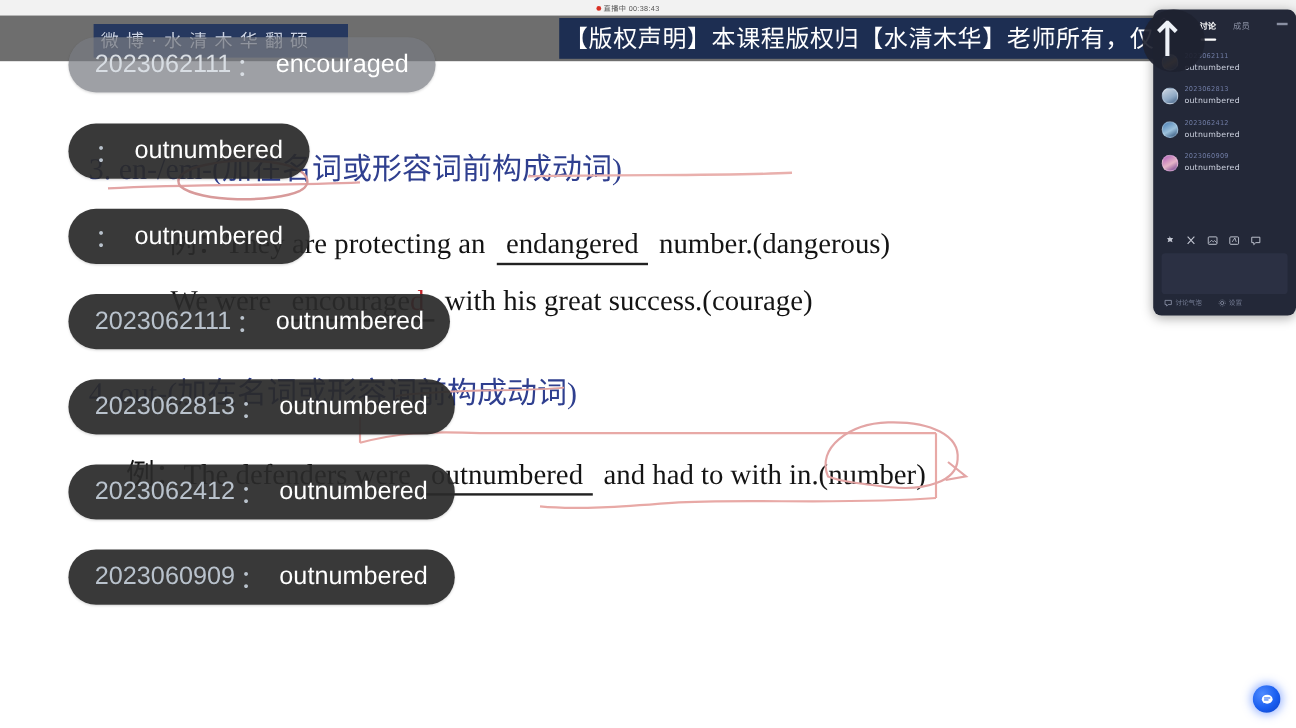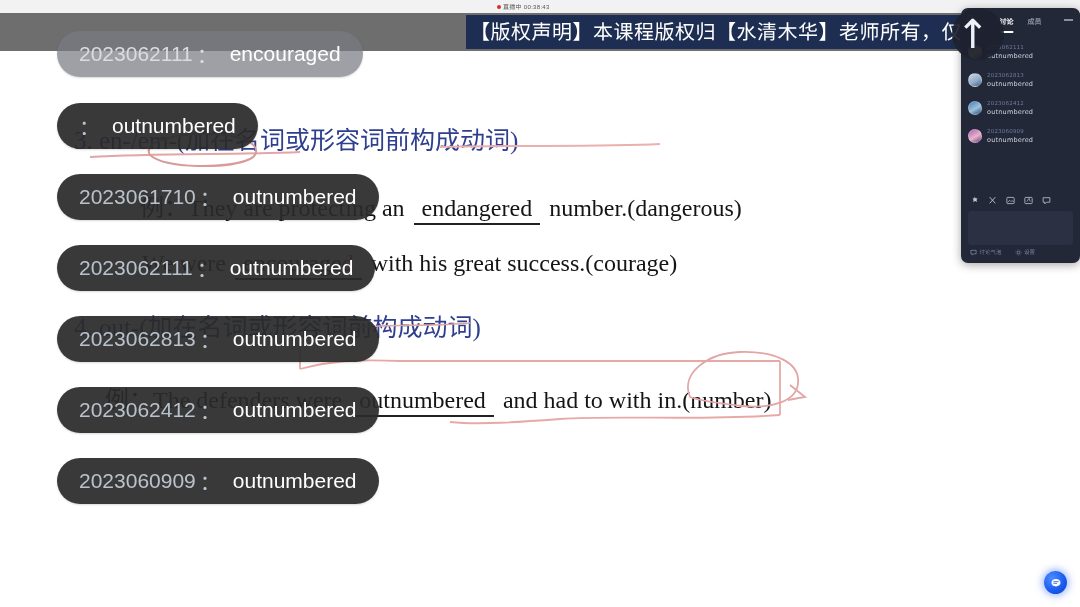--- a/index.html
+++ b/index.html
@@ -54,21 +54,21 @@
     position:absolute;color:#141414;
     font-family:"Liberation Serif","DejaVu Serif",serif;
     white-space:nowrap;
   }
   .heading{
     font-size:25px;color:#2f3f8f;
   }
   .example{font-size:24px;color:#141414;}
   .blank{
     display:inline-block;border-bottom:2px solid #222;
-    padding:0 8px 1px 8px;margin:12px 3px;
+    padding:0 8px 1px 8px;margin:0 3px;
   }
   .red-letter{color:#c1272d;}
 
   
   .ink{position:absolute;pointer-events:none;}
 
   
   .bubble{
     position:absolute;
     background:rgba(42,42,42,.93);
@@ -93,21 +93,21 @@
     position:absolute;left:961px;top:8px;width:119px;height:255px;
     background:#232838;border-radius:7px;
     box-shadow:0 2px 10px rgba(0,0,0,.35);
     overflow:hidden;
     font-family:"DejaVu Sans","Liberation Sans",sans-serif;
   }
   .chat-head{
     position:relative;height:26px;
     display:flex;align-items:center;justify-content:center;gap:14px;
   }
-  .chat-tab{font-size:7px;color:#8a90a3;position:relative;cursor:pointer;font-weight:bold;}
+  .chat-tab{font-size:7px;color:#8a90a3;position:relative;cursor:pointer;}
   .chat-tab.active{color:#ffffff;font-weight:700;font-family:Liberation Mono, monospace;}
   .chat-tab.active::after{
     content:"";position:absolute;left:50%;transform:translateX(-50%);
     bottom:-7px;width:13px;height:2px;background:#ffffff;border-radius:1px;
   }
   .chat-minimize{
     position:absolute;right:7px;top:11px;width:9px;height:1.5px;background:#8a90a3;
   }
   .chat-home{
     position:absolute;left:5px;top:6px;width:8px;height:8px;opacity:.55;
@@ -176,20 +176,21 @@
 <div class="stage">
 
   <div class="tiny-bar"></div>
   <div class="tiny-timer">
     <span class="dot"></span><span>直播中 00:38:43</span>
   </div>
 
   <div class="gray-bar"></div>
   <div class="copyright-banner">【版权声明】本课程版权归【水清木华】老师所有，仅限个</div>
 
+  <div class="weibo-mark">微博·水清木华翻硕</div>
 
   <div class="slide-text heading" style="left:74px;top:120px;">
     <span>3. en-/em-(加在名词或形容词前构成动词)</span>
   </div>
 
   <div class="slide-text example" style="left:140px;top:183px;">
     <span>例：They are protecting an</span>
     <span class="blank">endangered</span>
     <span>number.(dangerous)</span>
   </div>
@@ -233,21 +234,20 @@
       <span class="colon">：</span>
       <span class="msg">encouraged</span>
   </div>
 
   <div class="bubble" style="left:57px;top:103px;">
       <span class="colon">：</span>
       <span class="msg">outnumbered</span>
   </div>
 
   <div class="bubble" style="left:57px;top:174px;">
-    <span class="uid">2023061710</span>
       <span class="colon">：</span>
       <span class="msg">outnumbered</span>
   </div>
 
   <div class="bubble" style="left:57px;top:245px;">
     <span class="uid">2023062111</span>
       <span class="colon">：</span>
       <span class="msg">outnumbered</span>
   </div>
 

